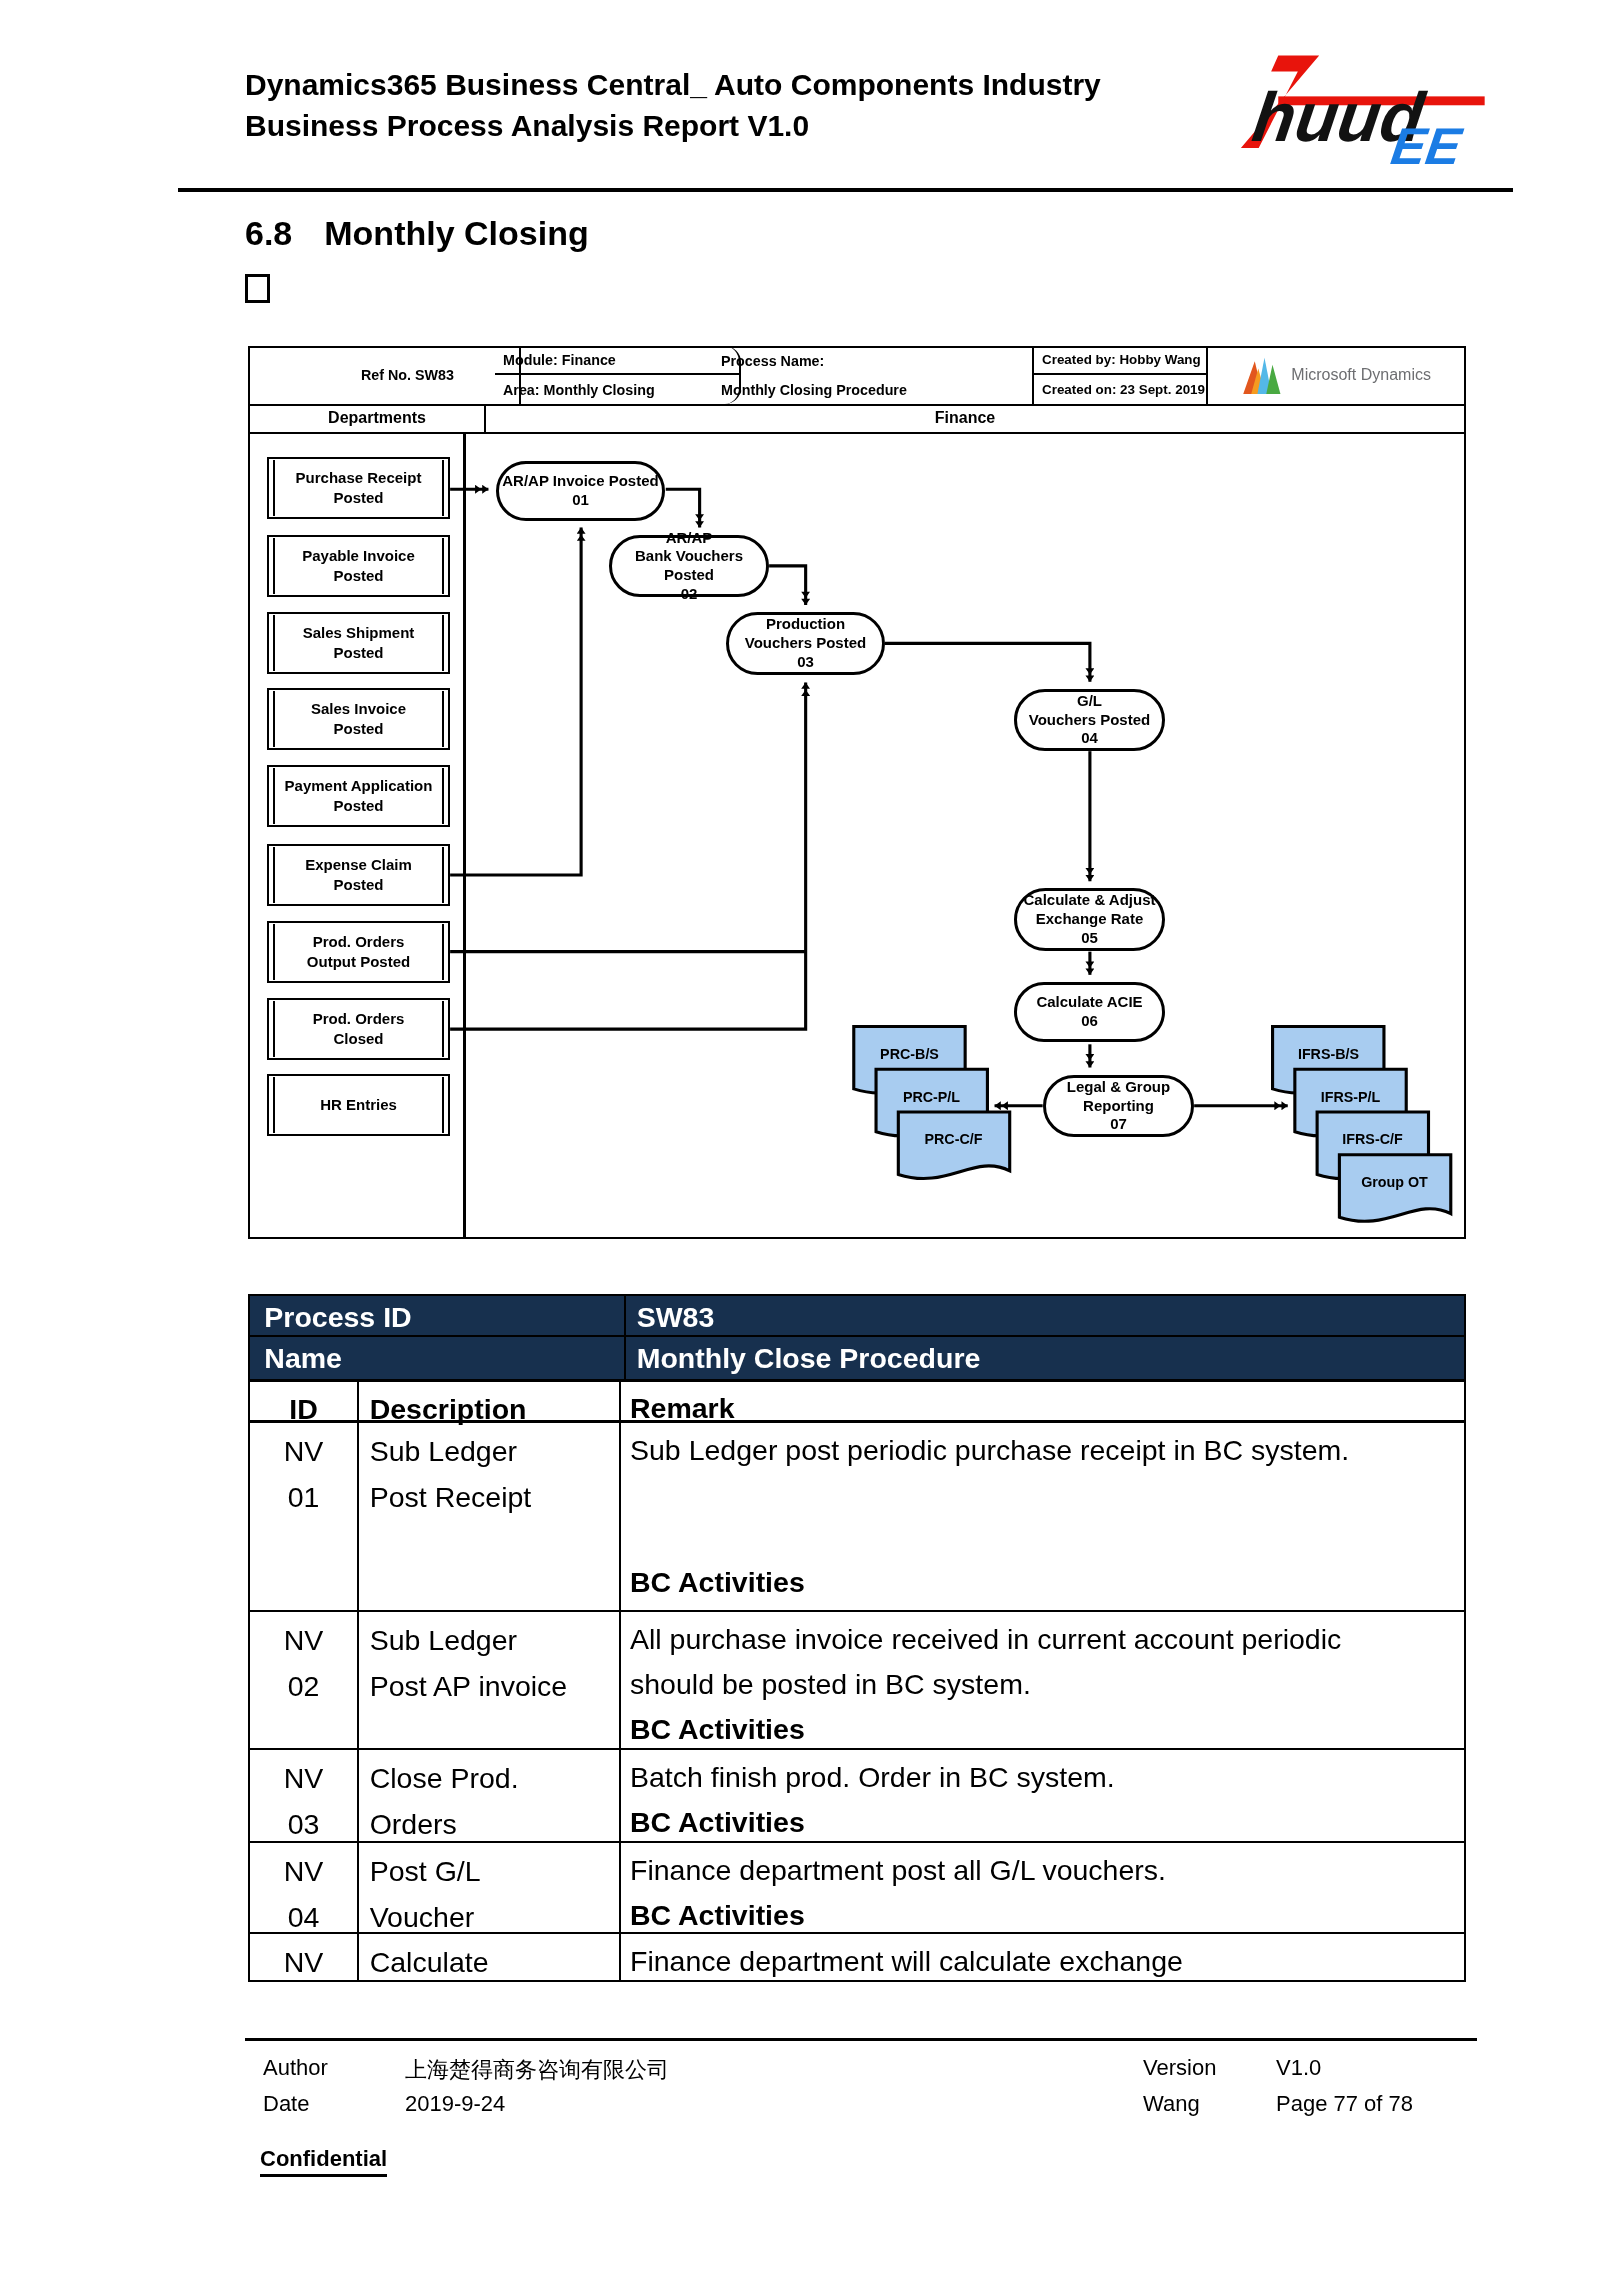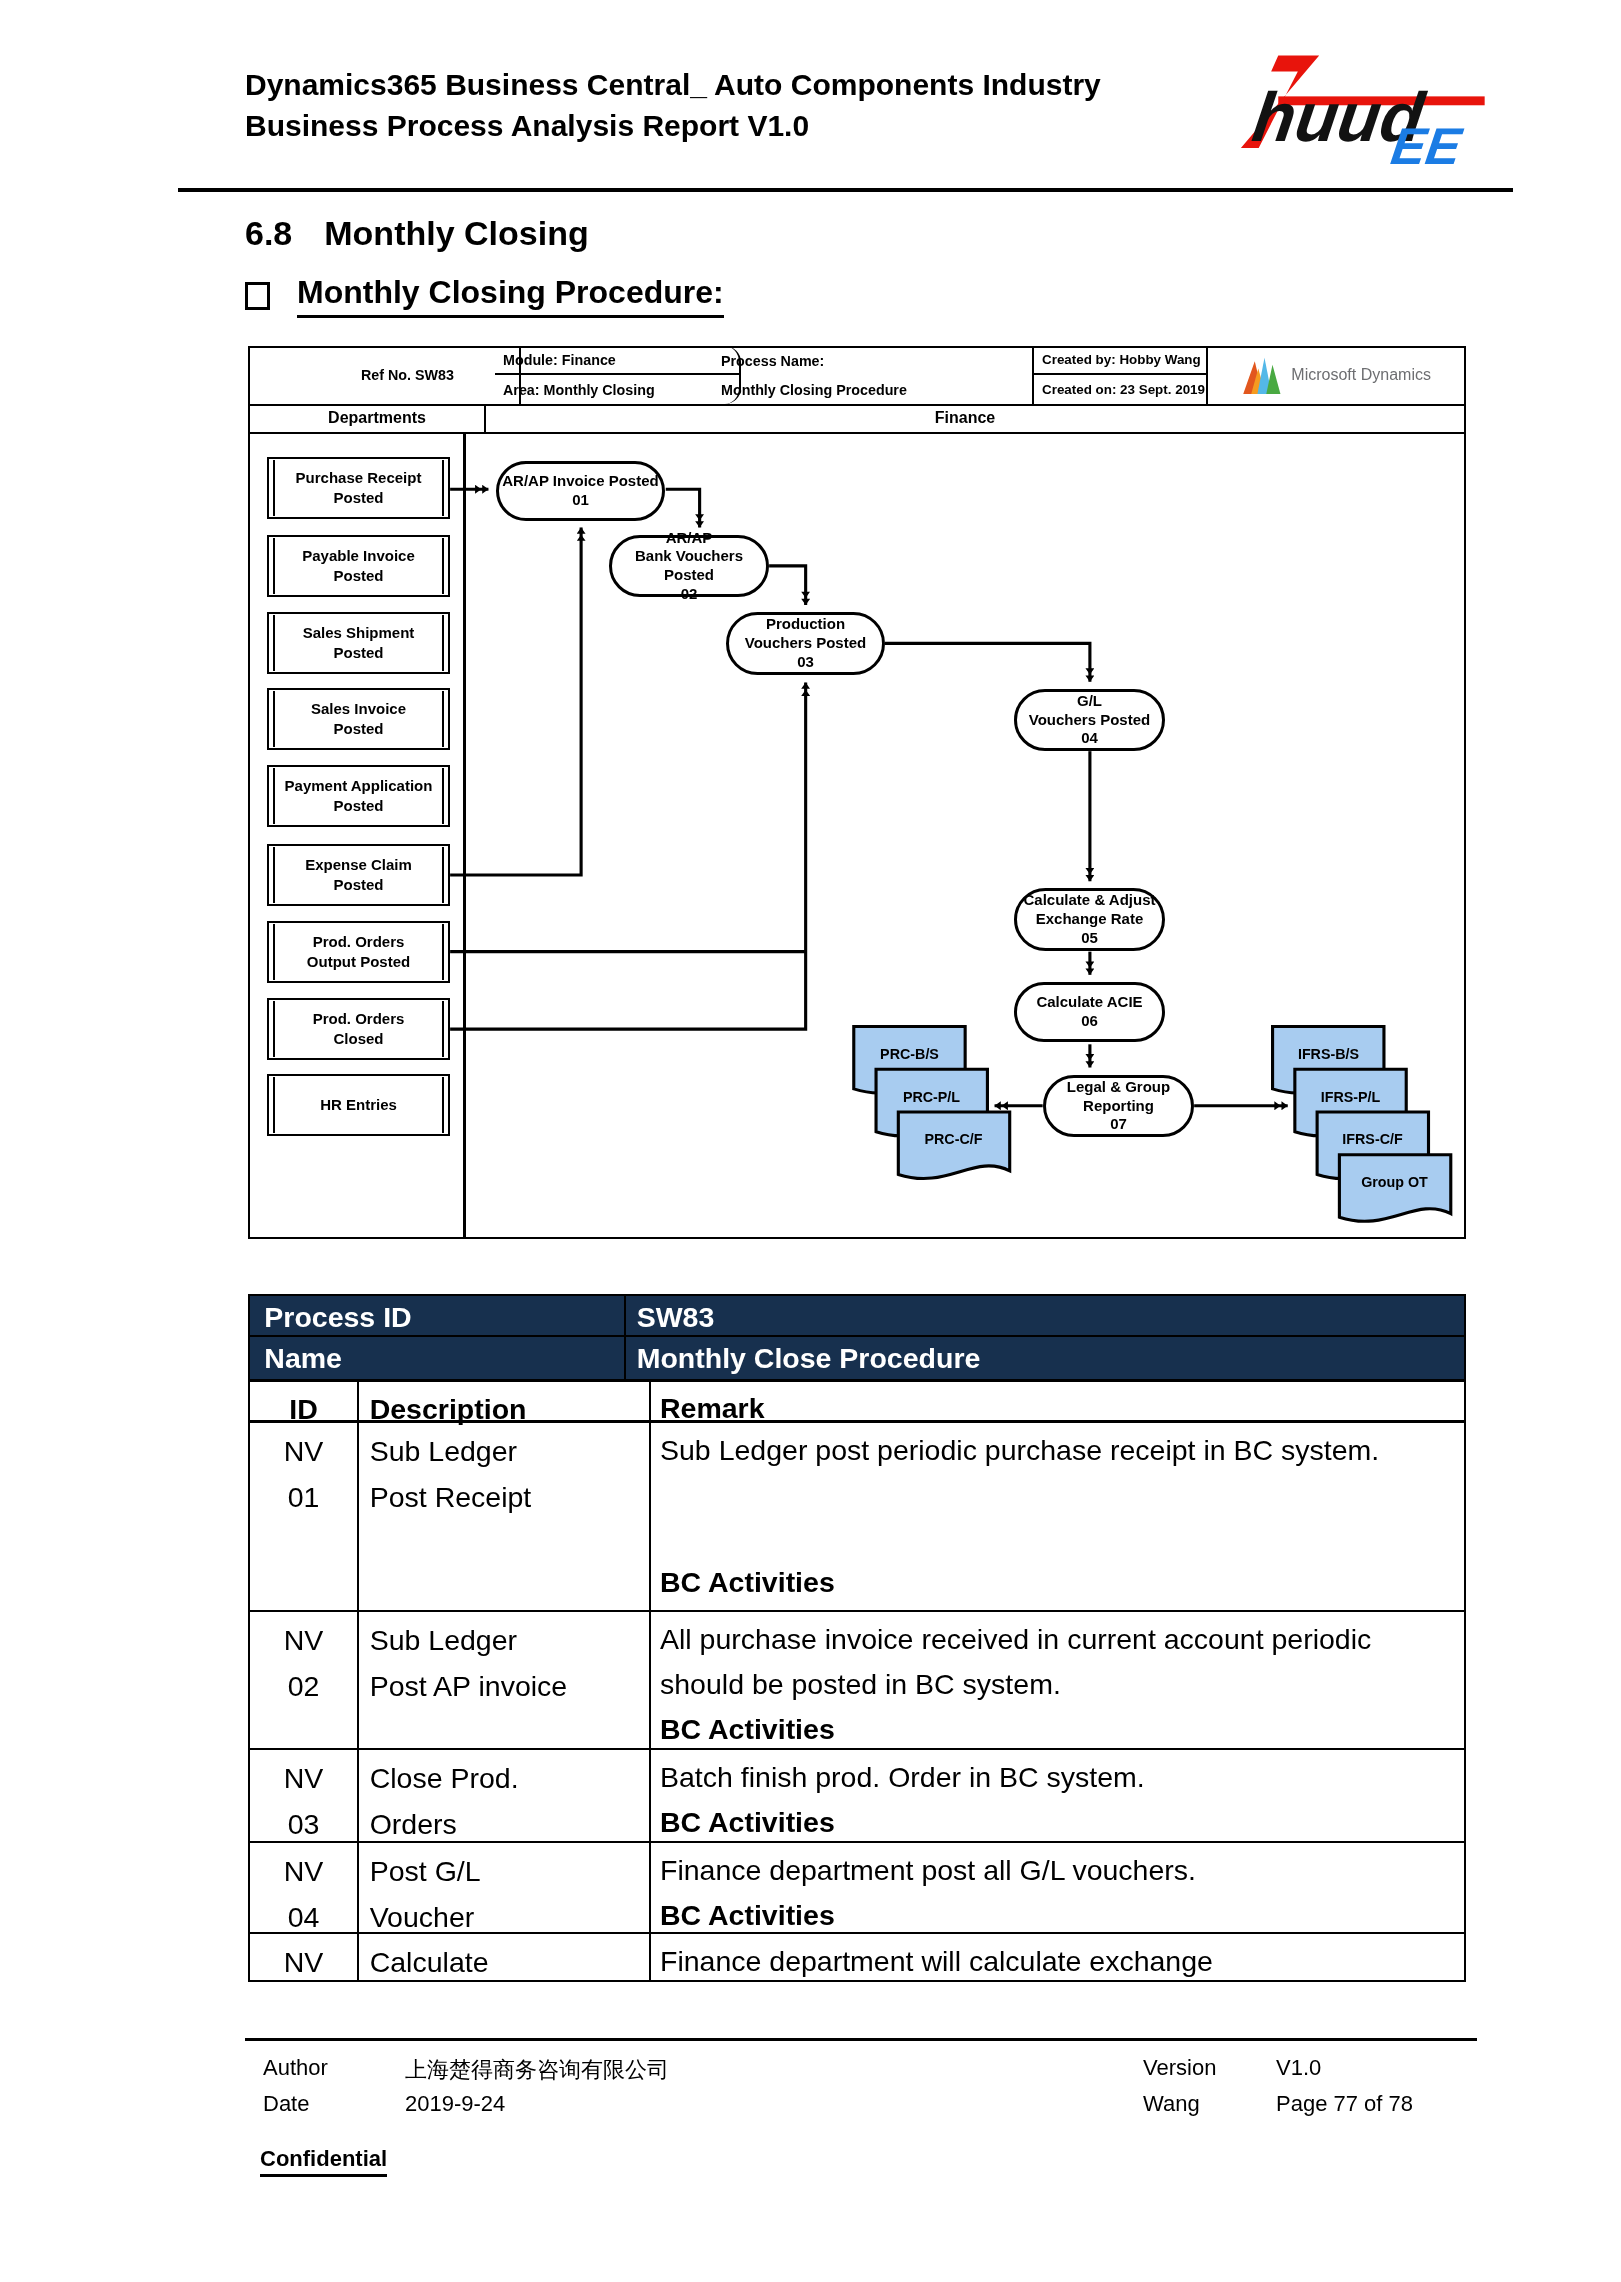--- a/index.html
+++ b/index.html
@@ -52,21 +52,21 @@
 
   
   .ptable{ position:absolute; left:248px; top:1294px; width:1218px; border:2.7px solid #000; font-size:28.5px; }
   .prow{ display:flex; border-bottom:2.7px solid #000; }
   .prow.navy{ background:var(--navy); color:#fff; font-weight:bold; }
   .prow .k{ width:376px; padding:5.3px 0 0 14.3px; border-right:2.2px solid #000; }
   .prow .v{ flex:1; padding:5.3px 0 0 10.7px; }
   .prow.thickb{ border-bottom:3.6px solid #000; }
   .hrow{ display:flex; font-weight:bold; border-bottom:3.6px solid #000; }
   .cid{ width:109px; border-right:2.2px solid #000; text-align:center; padding-top:5.3px; line-height:1.62; }
-  .cdesc{ width:292px; border-right:2.2px solid #000; padding:5.3px 3.6px 0 10.7px; white-space:pre-line; line-height:1.62; }
+  .cdesc{ width:262px; border-right:2.2px solid #000; padding:5.3px 3.6px 0 10.7px; white-space:pre-line; line-height:1.62; }
   .crem{ flex:1; padding:5.3px 9px 5.3px 9px; display:flex; flex-direction:column; line-height:1.58; }
   .crem .para{ max-width:753px; }
   .bc{ font-weight:bold; }
   .drow{ display:flex; border-bottom:2.7px solid #000; }
   .drow:last-child{ border-bottom:none; }
   .spread{ justify-content:space-between; }
 
   
   .foot-rule{ position:absolute; left:245px; top:2038px; width:1232px; height:2.7px; background:#000; }
   .frow{ position:absolute; left:245px; width:1232px; font-size:22px; }
@@ -93,21 +93,20 @@
     </svg>
   </div>
 
   <div class="header-rule"></div>
 
   <div class="sec-head">
     <span class="num">6.8</span><span>Monthly Closing</span>
   </div>
   <div class="sub-head">
     <span class="checkbox"></span>
-    <span class="txt">Monthly Closing Procedure:</span>
   </div>
 
   <svg class="fc-svg" viewBox="0 0 1820 2561" width="1622" height="2282">
     <defs>
       <marker id="dbl" viewBox="0 0 18 10" refX="16" refY="5" markerUnits="userSpaceOnUse" markerWidth="18" markerHeight="10" orient="auto">
         <path d="M1,0 L8,5 L1,10 Z M9,0 L16,5 L9,10 Z" fill="#000"></path>
       </marker>
     </defs>
     <path class="conn" d="M505,549 H548" marker-end="url(#dbl)"></path>
     <path class="conn" d="M747,549 H785 V592" marker-end="url(#dbl)"></path>

